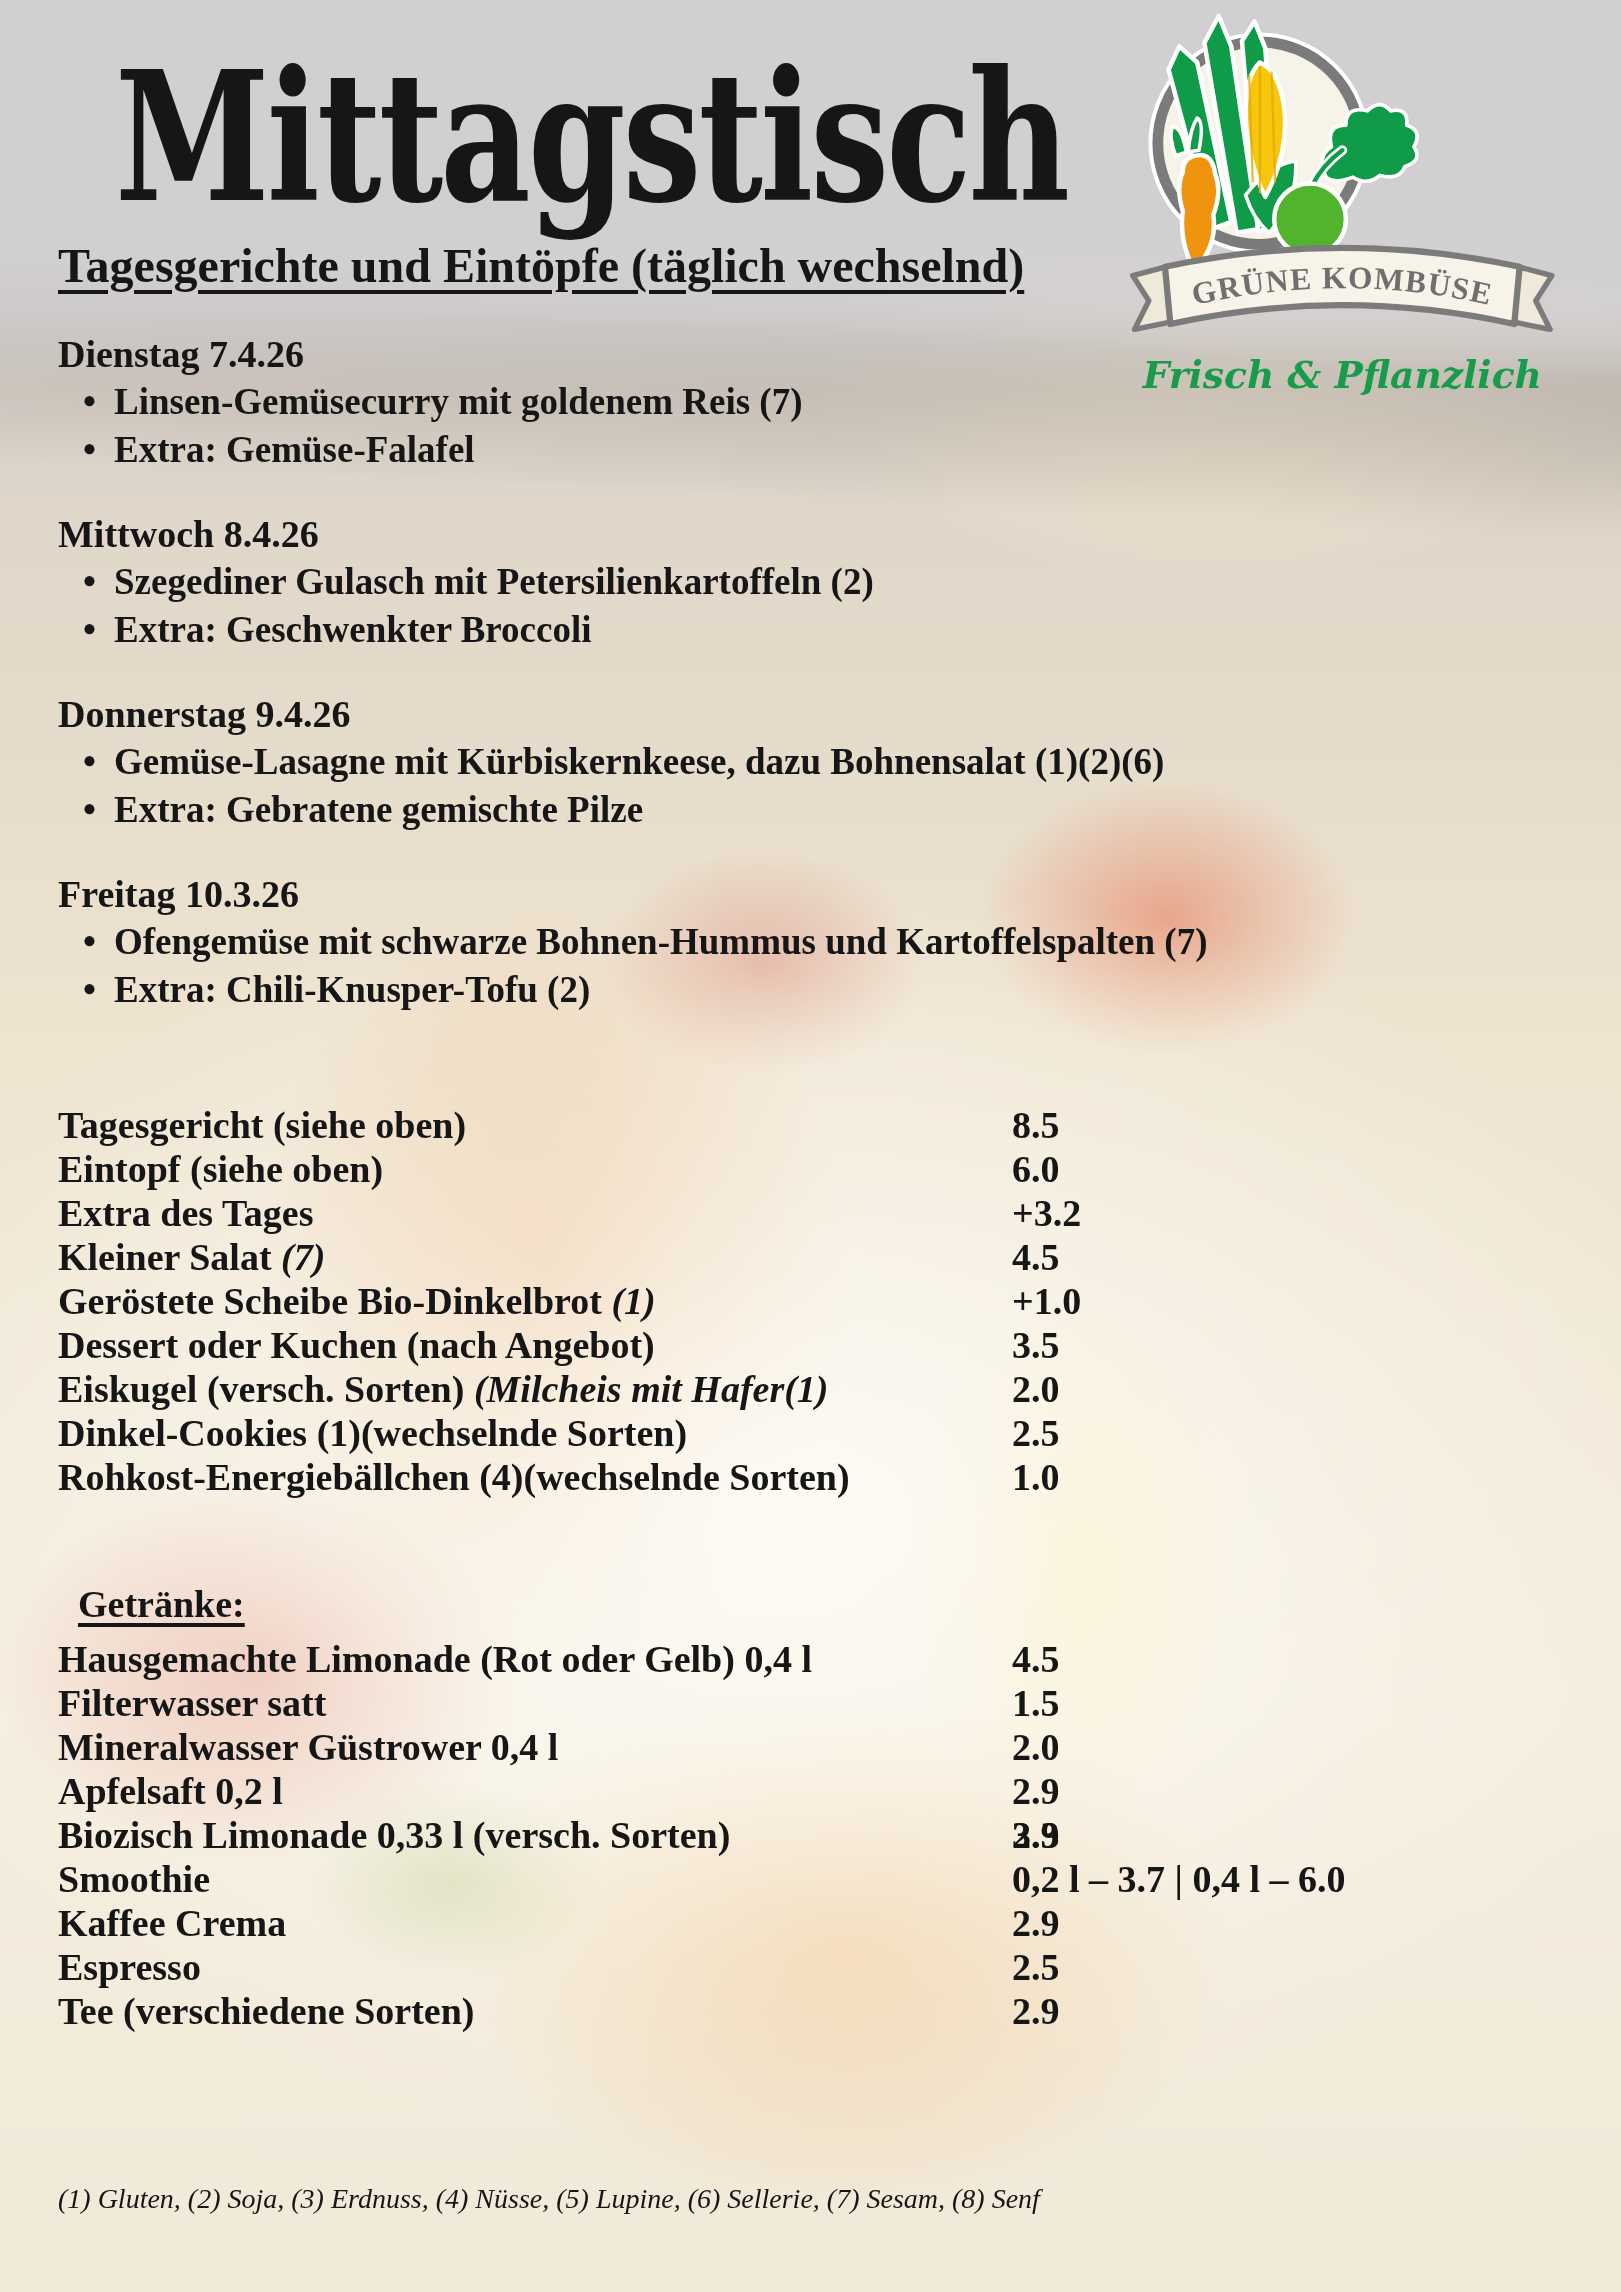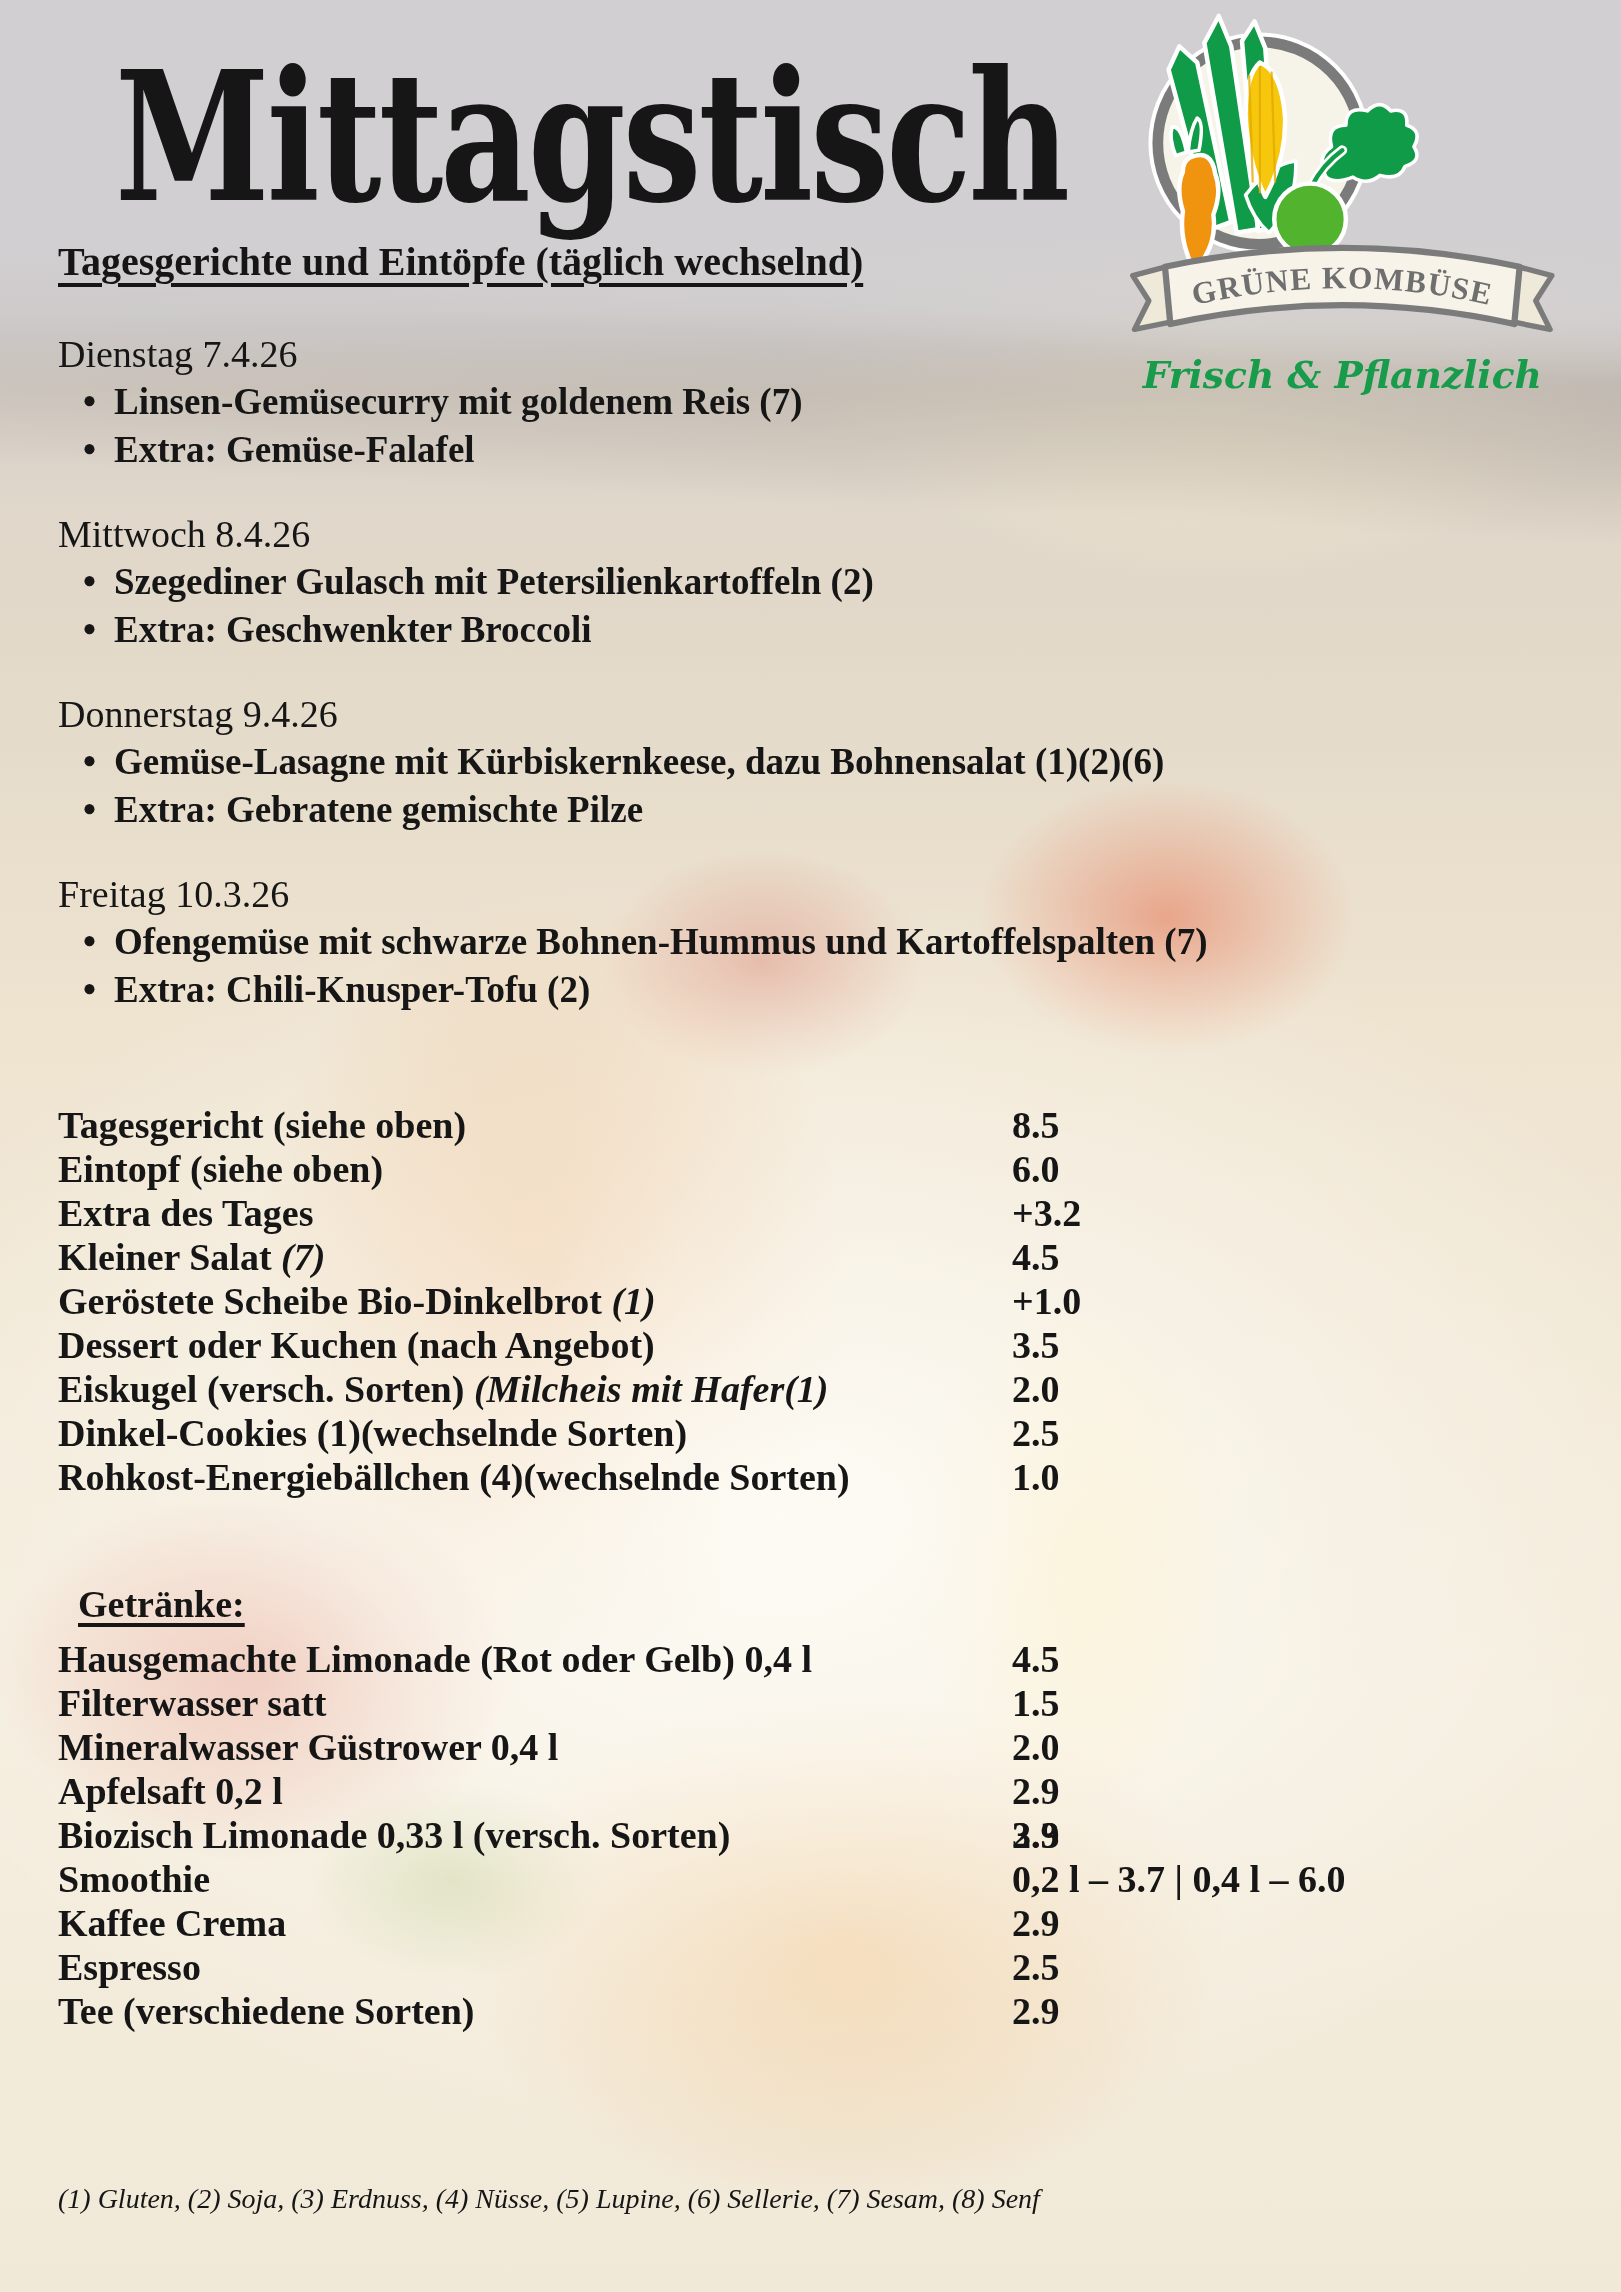--- a/index.html
+++ b/index.html
@@ -43,27 +43,27 @@
   .content{position:absolute;inset:0;z-index:1;}
   
   .title{
     position:absolute;left:115px;top:39px;margin:0;
     font-family:"DejaVu Serif",serif;font-weight:bold;
     font-size:179px;line-height:197px;letter-spacing:-3.6px;
     transform:scaleX(0.78);transform-origin:left top;white-space:nowrap;
   }
   .subtitle{
     position:absolute;left:58px;top:238px;
-    font-size:40px;font-weight:bold;white-space:nowrap;
+    font-size:48px;font-weight:bold;white-space:nowrap;
     text-decoration:underline;text-decoration-thickness:3.6px;text-underline-offset:8px;
   }
   
   .days{position:absolute;left:58px;top:330px;}
   .day{margin-bottom:36px;}
-  .day-label{font-size:38px;font-weight:normal;line-height:48px;white-space:nowrap;}
+  .day-label{font-size:38px;font-weight:bold;line-height:48px;white-space:nowrap;}
   .day-item{position:relative;font-size:37px;font-weight:bold;line-height:48px;padding-left:56px;white-space:nowrap;}
   .day-item .bullet{position:absolute;left:25px;top:0;}
   
   .prices{position:absolute;left:58px;top:1103px;width:1451px;}
   .price-row{position:relative;font-size:38px;font-weight:bold;line-height:44px;white-space:nowrap;}
   .price-row .price{position:absolute;left:954px;top:0;}
   .italic{font-style:italic;}
   
   .drinks{position:absolute;left:58px;top:1582px;width:1451px;}
   .drinks-heading{

